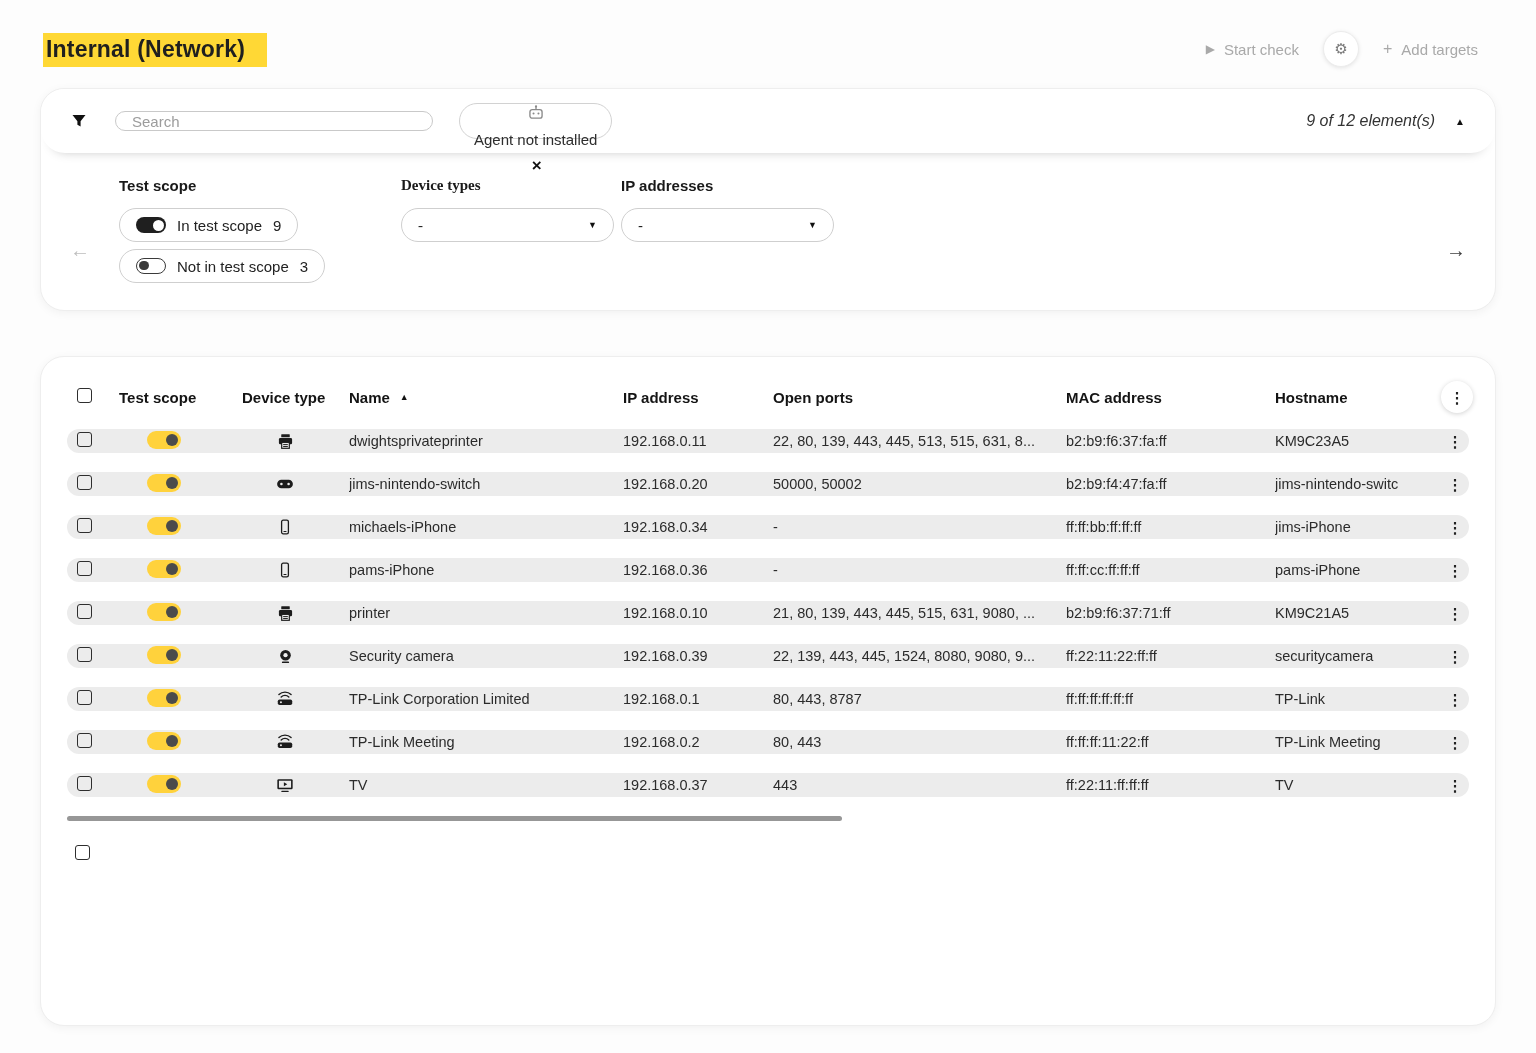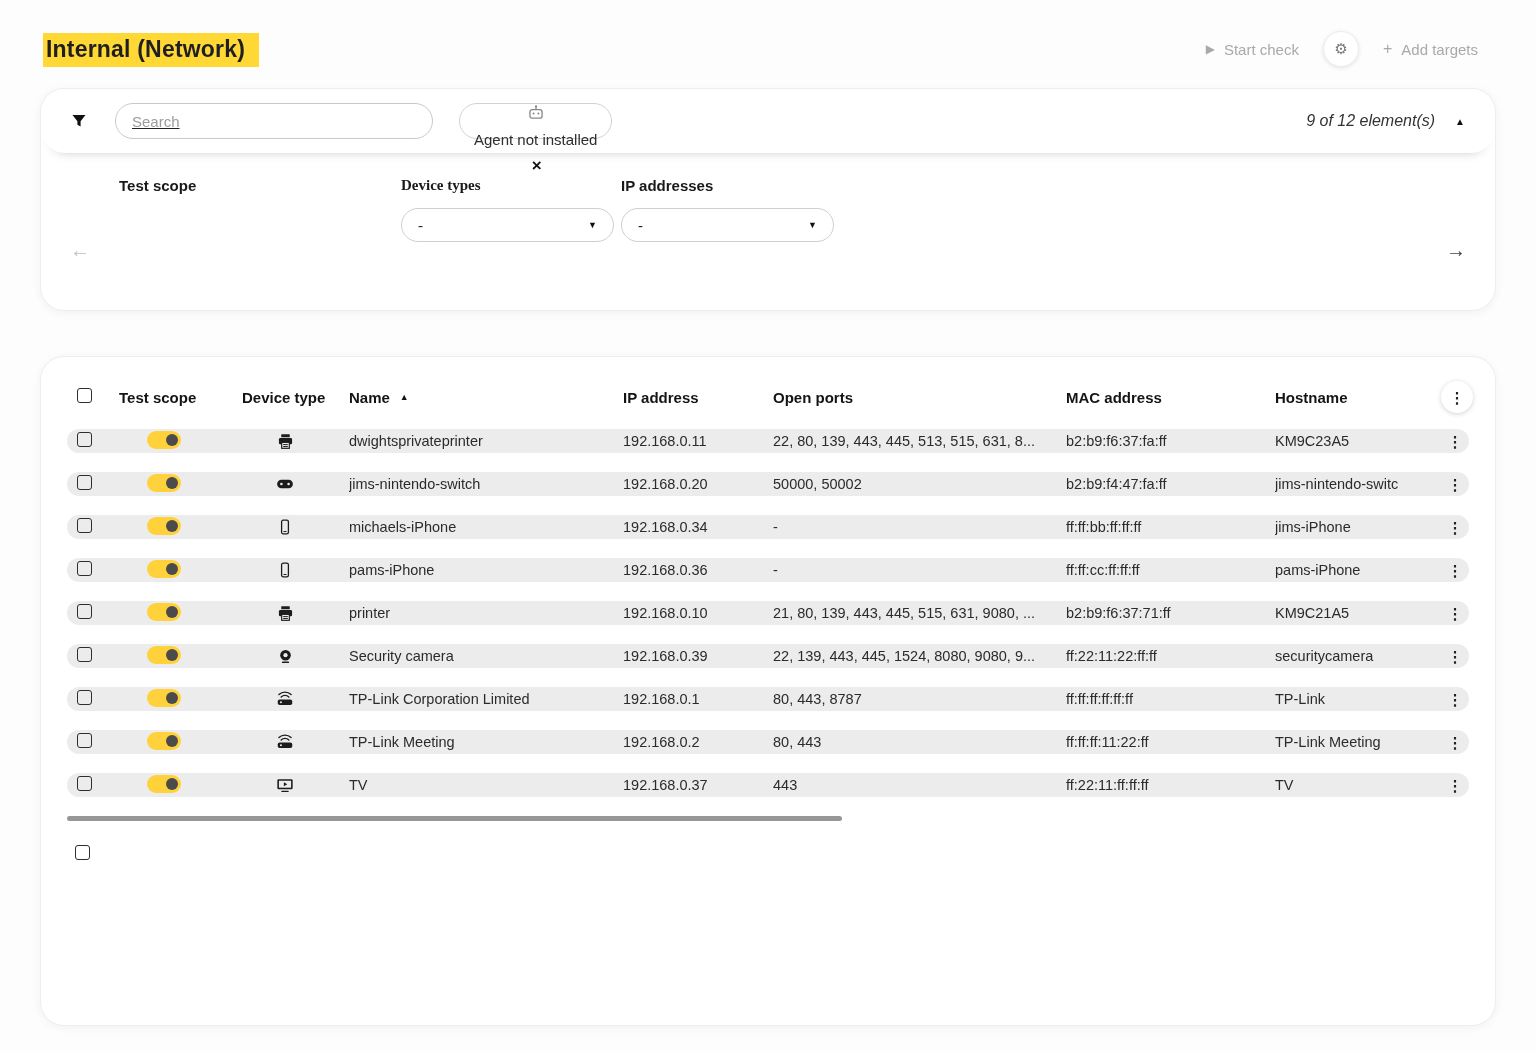--- a/index.html
+++ b/index.html
@@ -7,32 +7,32 @@
   body {
     font-family: "Liberation Sans", sans-serif;
     background: #fdfdfd;
     color: #1f1f1f;
     overflow: hidden;
     position: relative;
   }
   
   .topbar { display:flex; justify-content:space-between; align-items:center; padding:28px 48px 0 43px; height:70px; }
   .page-title { font-size:23px; font-weight:800; letter-spacing:.2px; }
-  .page-title .hl { background:#ffd835; padding:3px 14px 5px 3px; }
+  .page-title .hl { background:#ffd835; padding:3px 22px 5px 3px; }
   .top-actions { display:flex; align-items:center; gap:14px; }
   .ghost-btn { display:flex; align-items:center; gap:9px; border:none; background:transparent; color:#a9a9a9; font-size:15px; font-family:inherit; cursor:pointer; padding:6px 10px; }
   .ghost-btn .glyph { font-size:12px; }
   .gear-btn { width:36px; height:36px; border-radius:50%; background:#fff; border:1px solid #ececec; box-shadow:0 1px 4px rgba(0,0,0,.10); color:#7a7a7a; font-size:15px; cursor:pointer; display:flex; align-items:center; justify-content:center; }
   
   .card { background:#fff; border:1px solid #eeeeee; border-radius:24px; box-shadow:0 2px 10px rgba(0,0,0,.05); }
   .filter-card { margin:18px 40px 0; height:223px; position:relative; }
   
   .filter-bar { height:64px; display:flex; align-items:center; padding:0 30px; border-radius:24px; box-shadow:0 10px 12px -12px rgba(0,0,0,.28); position:relative; z-index:2; background:#fff; }
   .funnel { display:flex; align-items:center; cursor:pointer; }
-  .search { margin-left:28px; width:318px; height:36px; border:1px solid #c9c9c9; border-radius:18px; padding:0 16px; font-size:15px; font-family:inherit; color:#222; outline:none; background:#fff;text-decoration:underline; }
+  .search { margin-left:28px; width:318px; height:20px; border:1px solid #c9c9c9; border-radius:18px; padding:0 16px; font-size:15px; font-family:inherit; color:#222; outline:none; background:#fff; }
   .search::placeholder { color:#9c9c9c; }
   .chip { margin-left:26px; display:flex; align-items:center; gap:9px; height:36px; border:1px solid #d2d2d2; border-radius:18px; padding:0 14px; font-size:15px; color:#2e2e2e; cursor:pointer;flex-direction:column; }
   .chip-close { font-size:17px; font-weight:700; color:#111; margin-left:2px; cursor:pointer; line-height:1; }
   .count-area { margin-left:auto; display:flex; align-items:center; gap:20px; }
   .count { font-style:italic; font-size:16px; color:#333; }
   .collapse { font-size:10px; color:#111; cursor:pointer; }
   
   .group { position:absolute; top:88px; }
   .group-test { left:78px; }
   .group-device { left:360px;font-family:Liberation Serif, serif; }
@@ -117,20 +117,36 @@
       <span class="count">9 of 12 element(s)</span>
       <span class="collapse">▲</span>
     </div>
   </div>
 
   <button class="nav-arrow left">←</button>
   <button class="nav-arrow right">→</button>
 
   <div class="group group-test">
     <div class="group-label">Test scope</div>
+    <div class="scope-chips">
+      <div class="scope-chip">
+        <span class="tgl on">
+            <span class="knob"></span>
+          </span>
+        <span>In test scope</span>
+        <span class="cnt">9</span>
+      </div>
+      <div class="scope-chip">
+        <span class="tgl off">
+            <span class="knob"></span>
+          </span>
+        <span>Not in test scope</span>
+        <span class="cnt">3</span>
+      </div>
+    </div>
   </div>
 
   <div class="group group-device">
     <div class="group-label">Device types</div>
     <div class="select-pill">
       <span>-</span>
       <span class="caret">▼</span>
     </div>
   </div>
 

